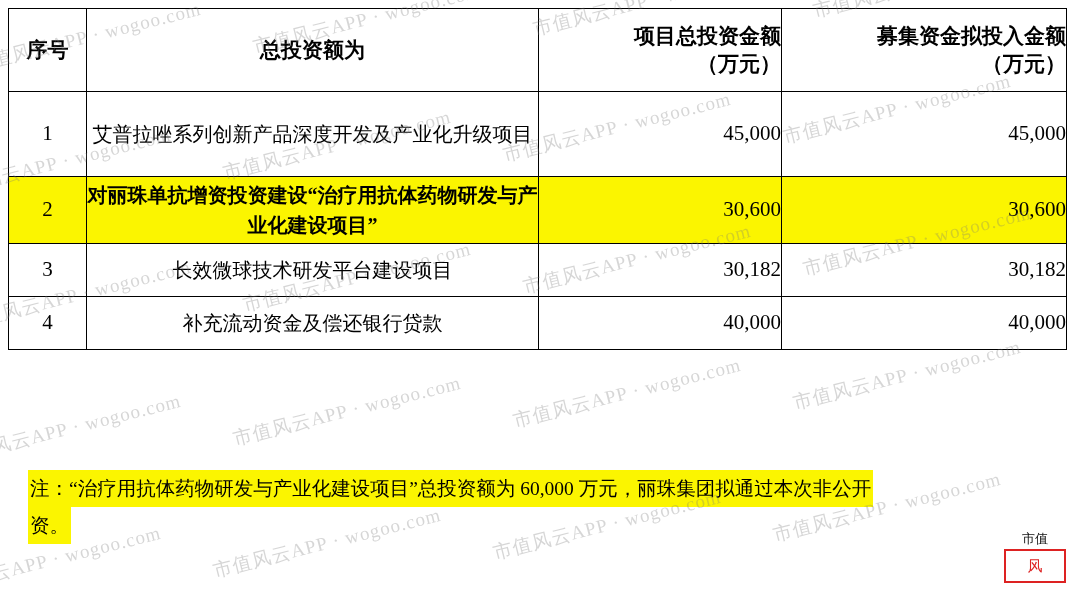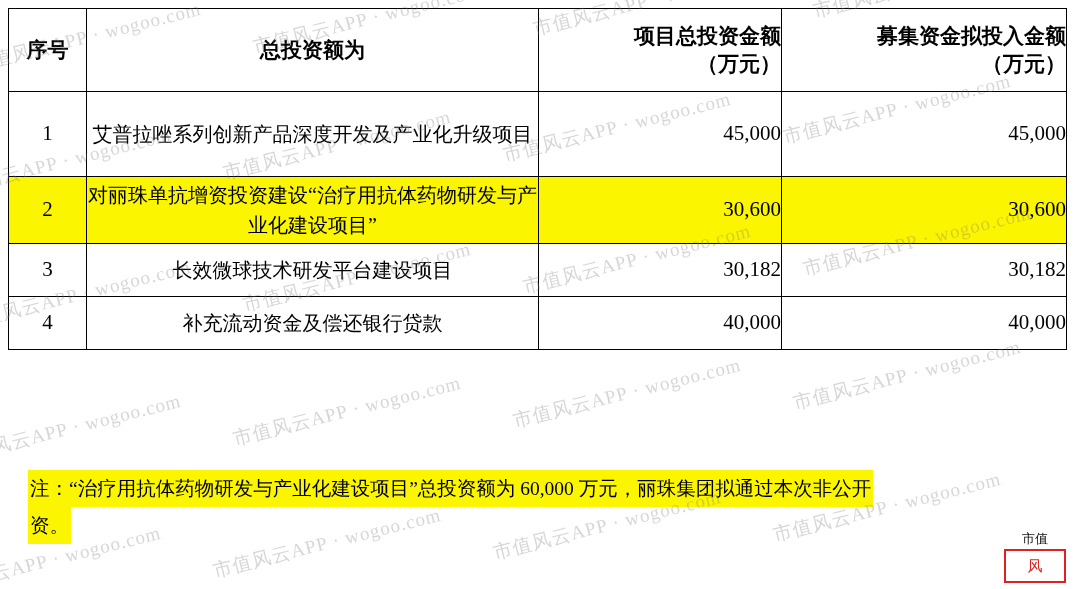--- a/index.html
+++ b/index.html
@@ -92,21 +92,21 @@
     text-align: center;
     font-size: 21px;
     font-weight: bold;
   }
 
   
   tr.hl td {
     background: #fbf500;
   }
   tr.hl td.name {
-    font-weight: normal;
+    font-weight: bold;
   }
 
   
   .note {
     position: absolute;
     left: 8px;
     top: 470px;
     width: 1060px;
     z-index: 3;
     font-size: 19.5px;

